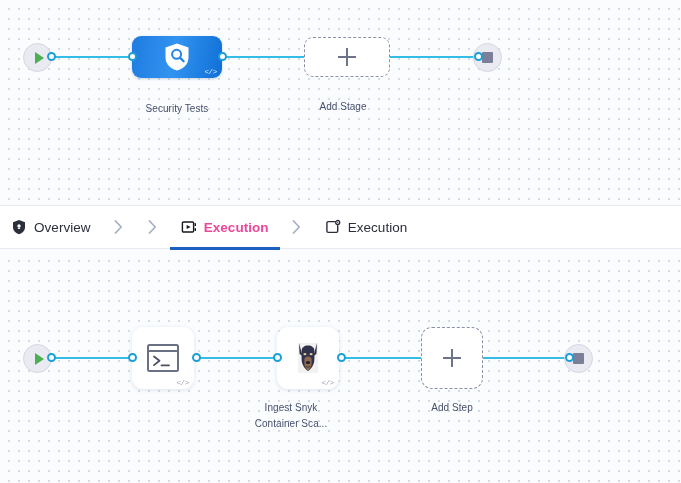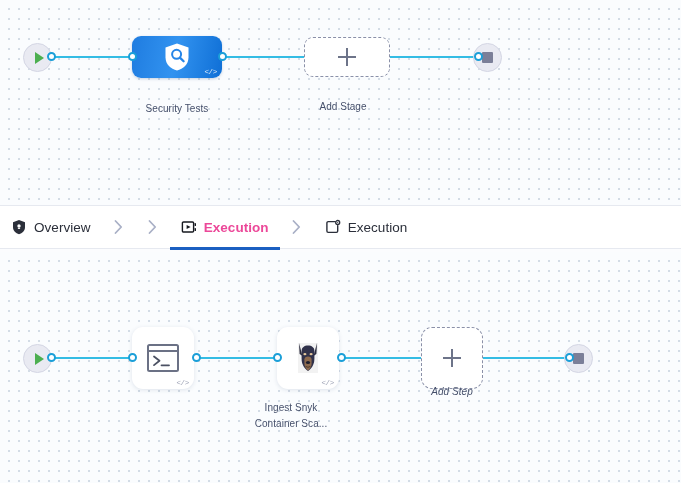--- a/index.html
+++ b/index.html
@@ -324,21 +324,21 @@
       <span class="code-badge dark">&lt;/&gt;</span>
     </div>
     <div class="port" style="left:273px; top:101px;"></div>
     <div class="port" style="left:337px; top:101px;"></div>
     <div class="node-label" style="left:221px; top:148px; width:140px;">Ingest Snyk
 Container Sca...</div>
 
     <div class="add-node" id="add-step-node" style="left:421px; top:75px;">
       <span class="plus"></span>
     </div>
-    <div class="node-label" style="left:382px; top:132px; width:140px;font-style:italic;">Add Step</div>
+    <div class="node-label" style="left:382px; top:148px; width:140px;">Add Step</div>
 
     <div class="terminal" style="left:564px; top:92px;">
       <span class="stop-sq"></span>
     </div>
     <div class="port" style="left:565px; top:101px;"></div>
   </div>
 
 </div>
 
 </body></html>

